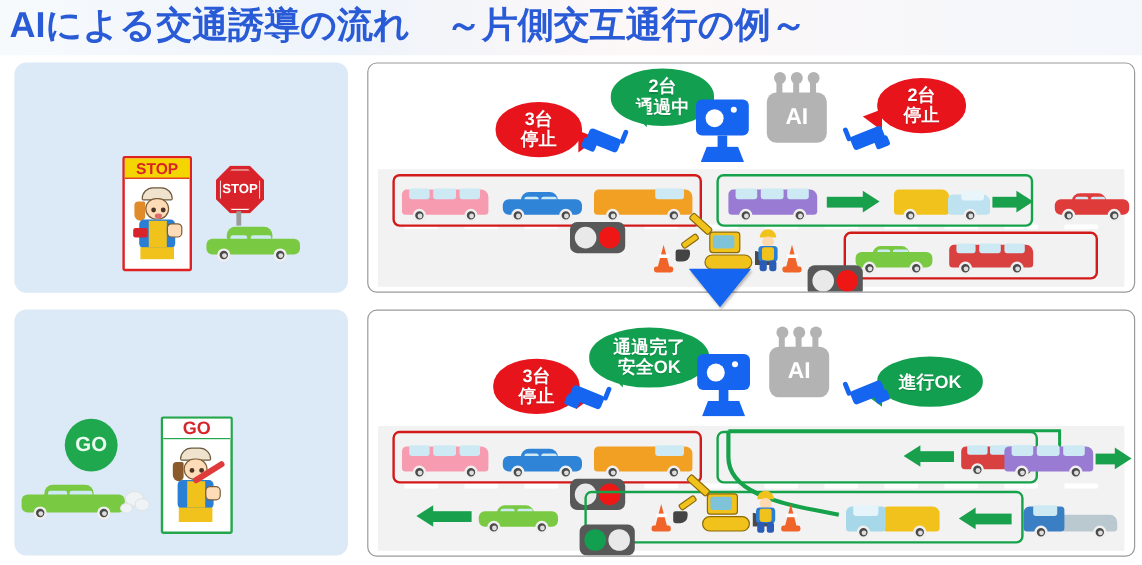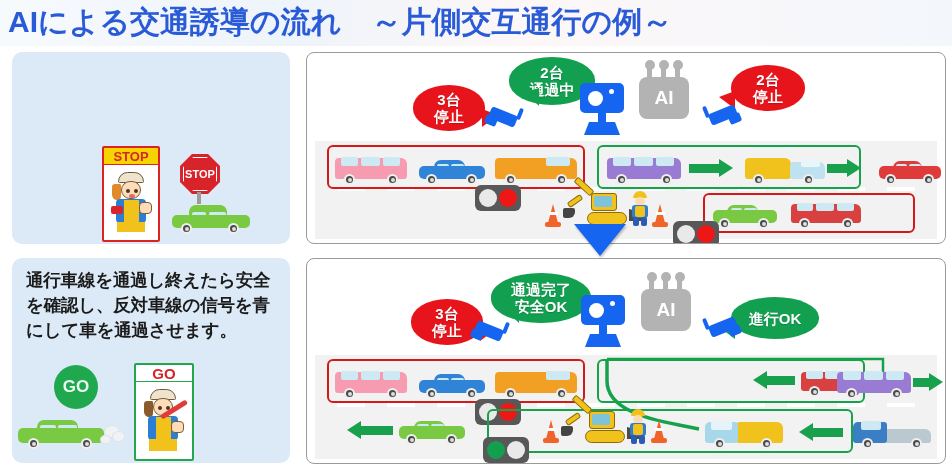--- a/index.html
+++ b/index.html
@@ -24,21 +24,21 @@
     position:absolute; left:12px; width:278px;
     background:#dce9f6; border-radius:10px;
     padding:10px 12px 6px 14px;
   }
   #cap1 { top:52px; height:192px; }
   #cap2 { top:258px; height:205px; }
   .caption p {
     font-size:17.5px; font-weight:bold; color:#1b1b1b;
     line-height:25px; letter-spacing:-0.2px;
   }
-  .cap-art { position:absolute; left:0; bottom:0; width:283px; height:96px;text-align:right; }
+  .cap-art { position:absolute; left:0; bottom:16px; width:283px; height:96px;text-align:right; }
 
   
   .panel {
     position:absolute; left:306px; width:640px;
     background:#ffffff; border:1.5px solid #9a9a9a; border-radius:8px;
     overflow:hidden;
   }
   #panel1 { top:52px; height:192px; }
   #panel2 { top:258px; height:206px; }
 
@@ -247,21 +247,20 @@
           <i></i>
         </div>
       <div class="wheel" style="right:14%;">
           <i></i>
         </div>
     </div>
   </div>
 </div>
 
 <div class="caption" id="cap2">
-  <p>通行車線を通過し終えたら安全を確認し、反対車線の信号を青にして車を通過させます。</p>
   <div class="cap-art">
 
     <div class="gocircle" style="left:42px; top:-2px;">
       <span>GO</span>
     </div>
 
     <div class="veh car" style="left:6px; top:44px; width:86px; height:38px;">
       <div class="cabin" style="background:#7ac943;"></div>
       <div class="win" style="left:26%;width:18%;top:14px;height:10px;"></div>
       <div class="win" style="left:47%;width:22%;top:14px;height:10px;"></div>

